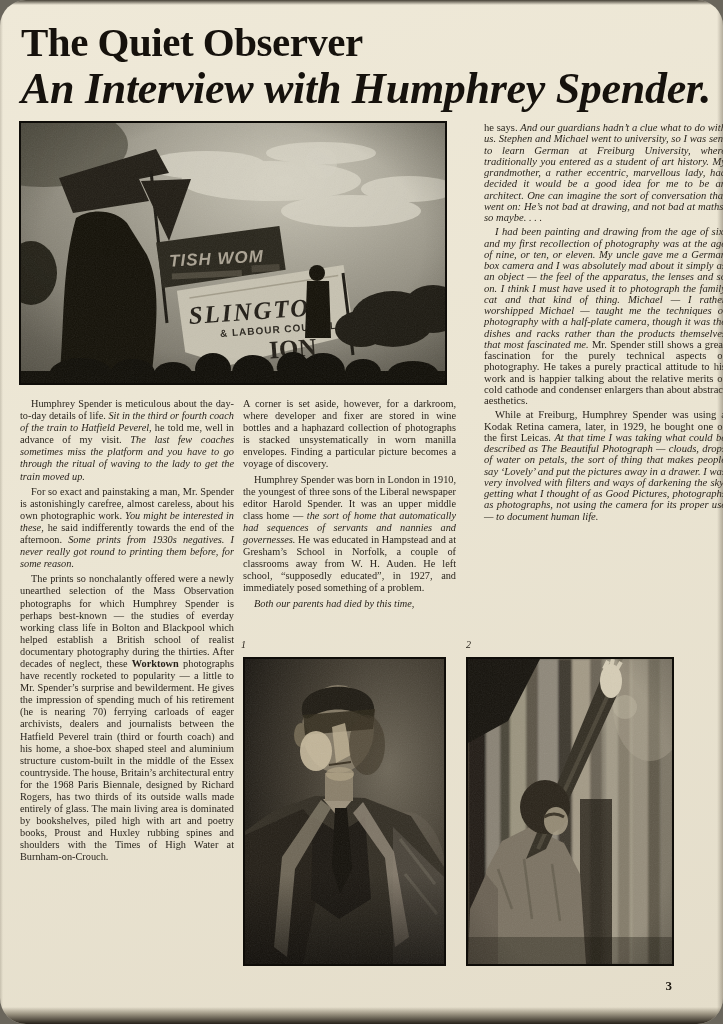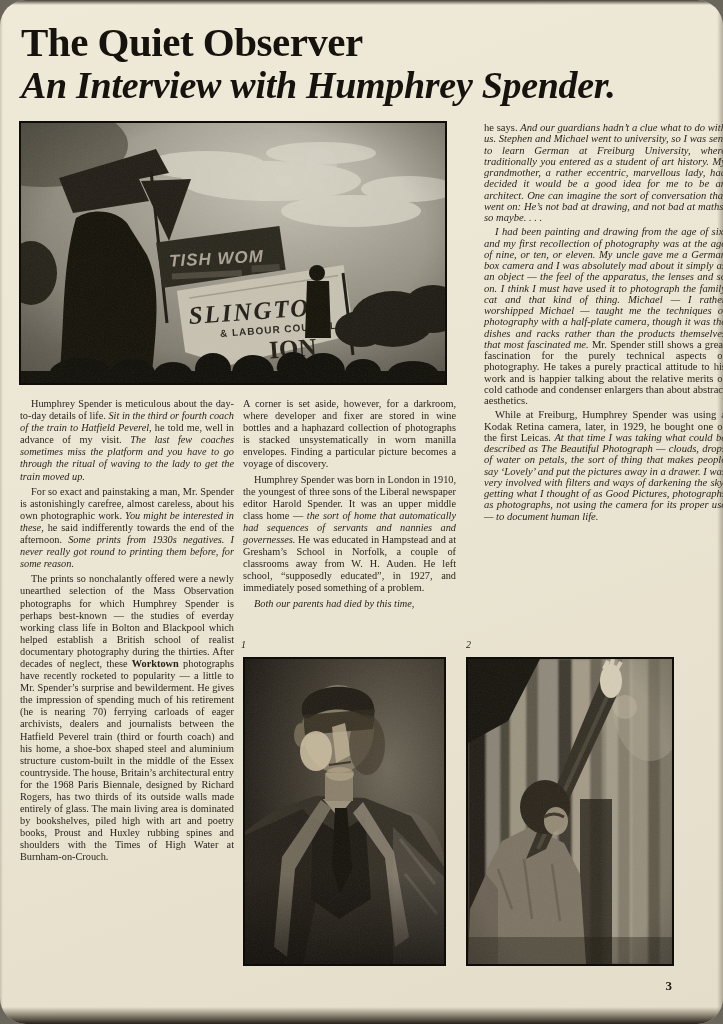--- a/index.html
+++ b/index.html
@@ -17,21 +17,21 @@
     background:linear-gradient(to bottom, rgba(38,33,24,0.85), rgba(38,33,24,0));}
   .edge-bottom{position:absolute;bottom:0;left:0;width:100%;height:17px;
     background:linear-gradient(to bottom, rgba(96,88,70,0) 0%, rgba(96,88,70,0.55) 40%, rgba(28,23,16,0.95) 100%);}
   .edge-right{position:absolute;top:0;right:0;width:6px;height:100%;
     background:linear-gradient(to left, rgba(70,62,48,0.35), rgba(70,62,48,0));}
   .edge-left{position:absolute;top:0;left:0;width:3px;height:100%;
     background:linear-gradient(to right, rgba(70,62,48,0.20), rgba(70,62,48,0));}
 
   header{position:absolute;left:21px;top:22px;width:690px;}
   h1{margin:0;font-size:41px;line-height:1.02;font-weight:bold;letter-spacing:-0.5px;color:#16120d;}
-  h2{margin:2px 0 4px 0;font-size:38px;line-height:1.05;font-weight:bold;font-style:italic;letter-spacing:-0.3px;color:#16120d;}
+  h2{margin:2px 0 4px 0;font-size:44px;line-height:1.05;font-weight:bold;font-style:italic;letter-spacing:-0.3px;color:#16120d;}
 
   figure{margin:0;padding:0;position:absolute;box-sizing:border-box;border:2px solid #0f0d09;background:#777368;}
   figure svg{display:block;}
   .photo-demo{left:19px;top:121px;width:428px;height:264px;}
   .photo-portrait{left:243px;top:657px;width:203px;height:309px;}
   .photo-window{left:466px;top:657px;width:208px;height:309px;}
 
   .col{position:absolute;text-align:justify;}
   .col1{left:20px;top:398px;width:214px;font-size:10.3px;line-height:12.1px;}
   .col2{left:243px;top:398px;width:213px;font-size:10.3px;line-height:12.1px;}

